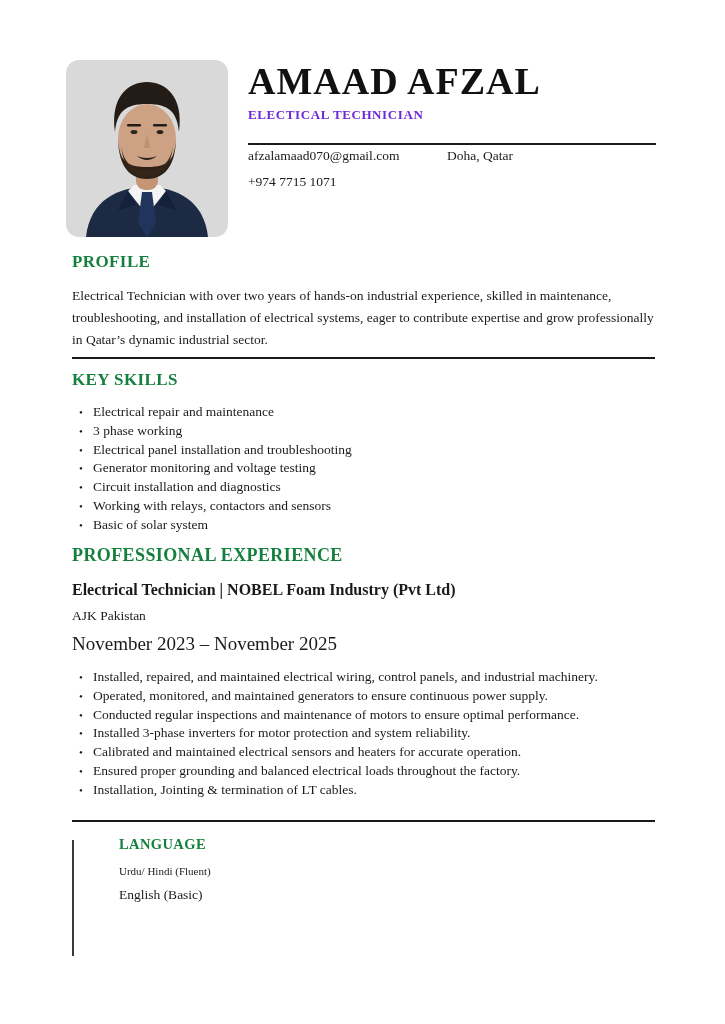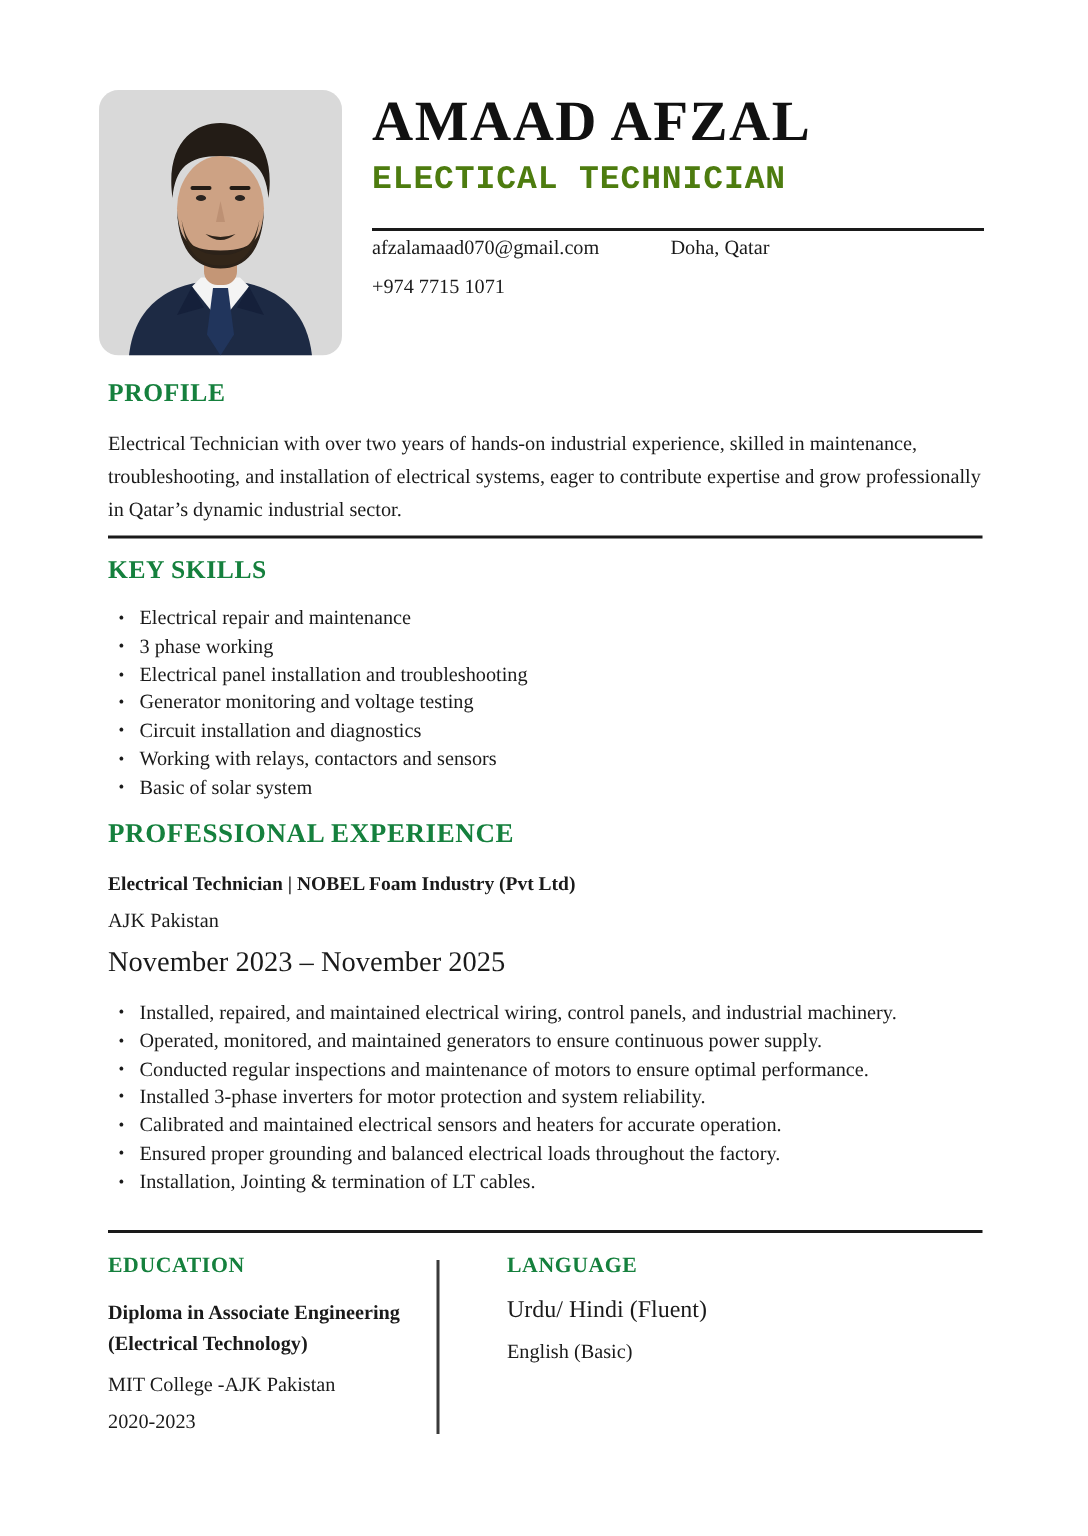--- a/index.html
+++ b/index.html
@@ -15,21 +15,21 @@
   .photo{
     position:absolute;left:66px;top:60px;width:162px;height:177px;
   }
   .header-block{
     position:absolute;left:248px;top:62px;width:408px;
   }
   .name{
     font-size:38px;font-weight:bold;line-height:1.05;letter-spacing:1px;color:#111;
   }
   .subtitle{
-    font-size:22px;margin-top:5px;letter-spacing:0.6px;color:#4d7c0f;font-weight:600;font-family:Liberation Mono, monospace;
+    font-size:13px;margin-top:5px;letter-spacing:0.6px;color:#6d28d9;font-weight:600;
   }
   .header-rule{
     border:none;border-top:2px solid #1a1a1a;margin:20px 0 0 0;
   }
   .contact-row{
     display:flex;margin-top:3px;font-size:13.5px;
   }
   .contact-email{width:199px;}
   .contact-phone{margin-top:10px;font-size:13.5px;}
   
@@ -47,36 +47,36 @@
   }
   ul.bullets{
     list-style:none;margin:13px 0 0 0;padding:0;font-size:13.5px;
   }
   ul.bullets li{
     position:relative;padding-left:21px;line-height:18.8px;
   }
   ul.bullets li::before{
     content:"•";position:absolute;left:7px;top:0;font-size:11px;line-height:18.8px;color:#1a1a1a;
   }
-  .job-title{margin-top:15px;font-size:13px;font-weight:bold;}
+  .job-title{margin-top:15px;font-size:16px;font-weight:bold;}
   .job-location{margin-top:9px;font-size:13.5px;}
   .job-dates{margin-top:9px;font-size:19px;}
   
   .bottom{
     position:absolute;left:72px;right:70px;top:836px;display:flex;
   }
   .edu-col{width:219px;}
   .v-divider{
     width:2px;background:#3a3a3a;height:116px;margin-top:4px;
   }
   .lang-col{margin-left:45px;}
   .edu-degree{margin-top:11px;font-size:13.5px;font-weight:bold;line-height:21px;}
   .edu-school{margin-top:9px;font-size:13.5px;}
   .edu-years{margin-top:9px;font-size:13.5px;}
-  .lang-line1{margin-top:12px;font-size:16px;}
+  .lang-line1{margin-top:12px;font-size:11px;}
   .lang-line2{margin-top:10px;font-size:13.5px;}
 </style>
 </head>
 <body>
 
 <div class="page">
 
   <div class="photo">
     <svg width="162" height="177" viewBox="0 0 162 177">
       <defs>
@@ -161,29 +161,20 @@
       <li>Installed 3-phase inverters for motor protection and system reliability.</li>
       <li>Calibrated and maintained electrical sensors and heaters for accurate operation.</li>
       <li>Ensured proper grounding and balanced electrical loads throughout the factory.</li>
       <li>Installation, Jointing &amp; termination of LT cables.</li>
     </ul>
   </div>
 
   <hr class="rule" style="top:820px;">
 
   <div class="bottom">
-    <div class="edu-col">
-      <div class="sec-heading small">EDUCATION</div>
-      <div class="edu-degree">
-        <div>Diploma in Associate Engineering</div>
-        <div>(Electrical Technology)</div>
-      </div>
-      <div class="edu-school">MIT College -AJK Pakistan</div>
-      <div class="edu-years">2020-2023</div>
-    </div>
     <div class="v-divider"></div>
     <div class="lang-col">
       <div class="sec-heading small">LANGUAGE</div>
       <div class="lang-line1">Urdu/ Hindi (Fluent)</div>
       <div class="lang-line2">English (Basic)</div>
     </div>
   </div>
 
 </div>
 

